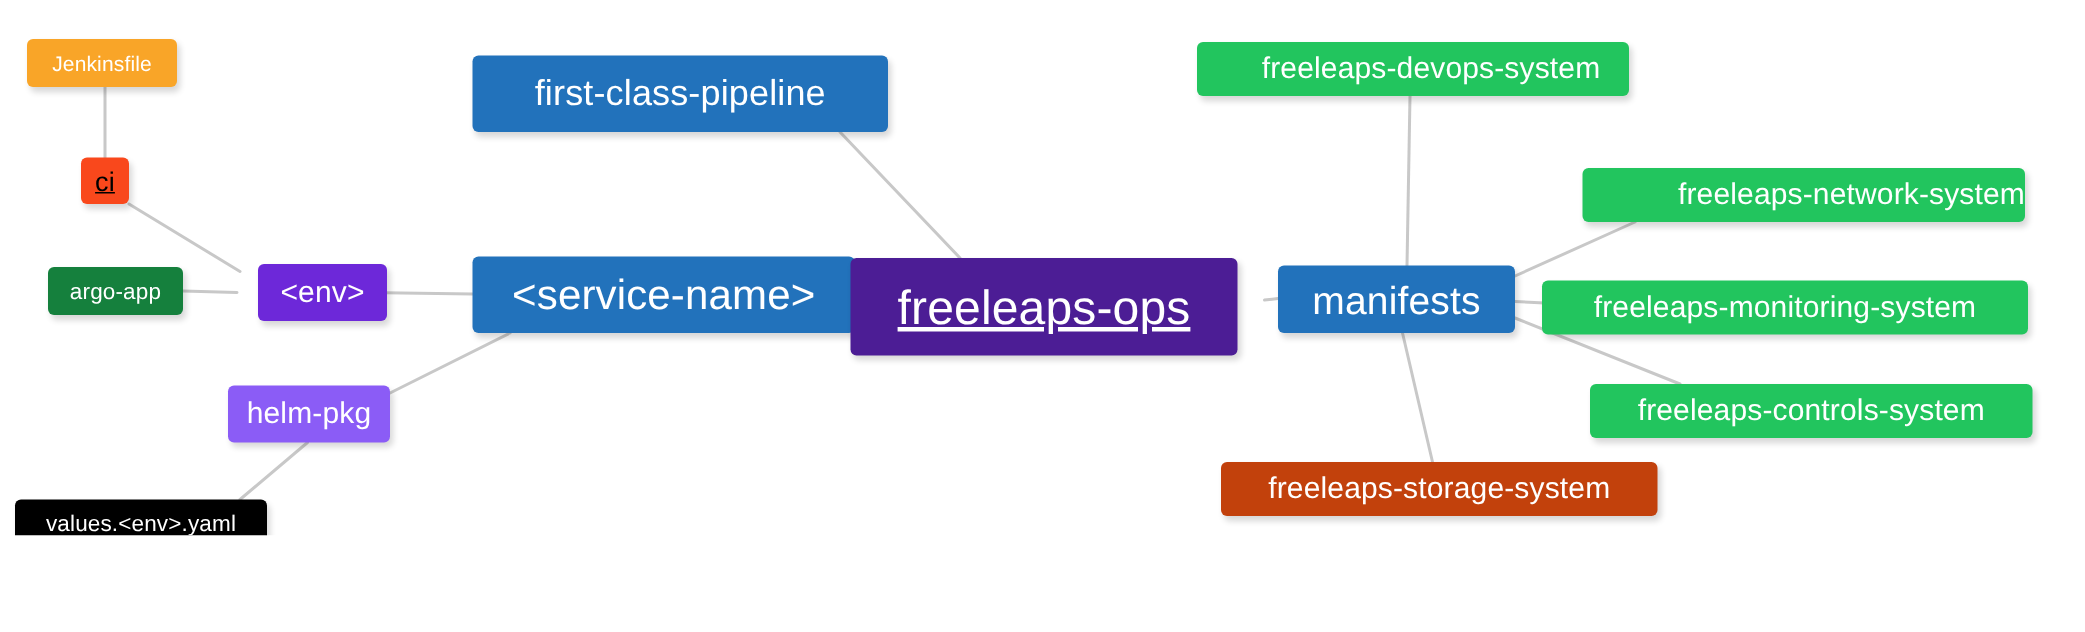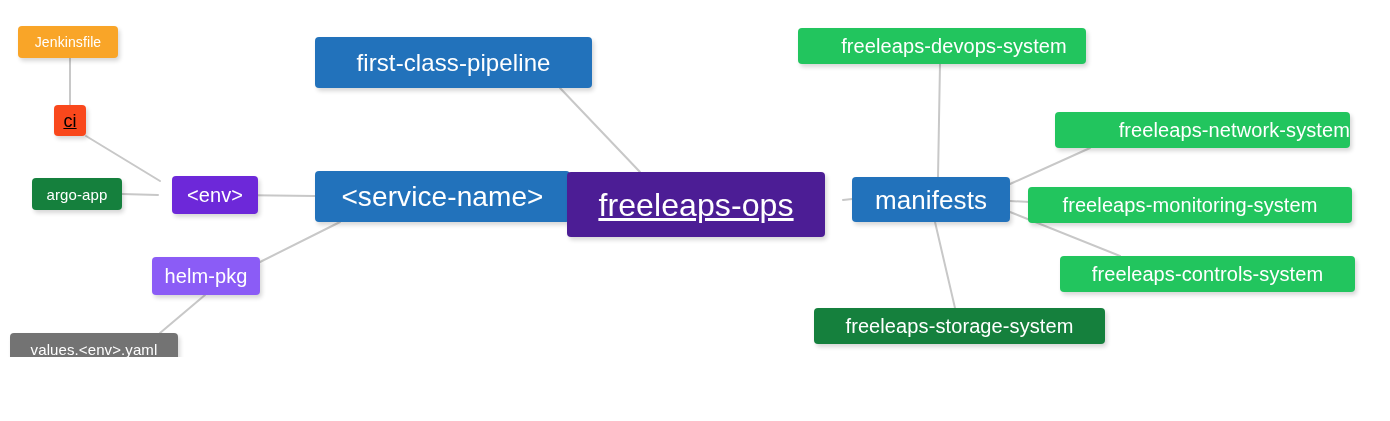--- a/index.html
+++ b/index.html
@@ -74,21 +74,21 @@
       </div>
       <div class="node" style="left: 32px; top: 178px; width: 90px; height: 32px; background: #15803d; font-size: 15px; color: rgb(255, 255, 255);">
         <span class="node-label">argo-app</span>
       </div>
       <div class="node" style="left: 158px; top: 176px; width: 86px; height: 38px; background: #6d28d9; font-size: 20px; color: rgb(255, 255, 255); margin-left: 14px;">
         <span class="node-label">&lt;env&gt;</span>
       </div>
       <div class="node" style="left: 152px; top: 257px; width: 108px; height: 38px; background: #8b5cf6; font-size: 20px; color: rgb(255, 255, 255);">
         <span class="node-label">helm-pkg</span>
       </div>
-      <div class="node" style="left: 10px; top: 333px; width: 168px; height: 32px; background: #737373; font-size: 15px; color: rgb(255, 255, 255);">
+      <div class="node" style="left: 10px; top: 333px; width: 168px; height: 32px; background: #000000; font-size: 15px; color: rgb(255, 255, 255);">
         <span class="node-label">values.&lt;env&gt;.yaml</span>
       </div>
       <div class="node" style="left: 315px; top: 37px; width: 277px; height: 51px; background: rgb(34, 114, 187); font-size: 24px; color: rgb(255, 255, 255);">
         <span class="node-label">first-class-pipeline</span>
       </div>
       <div class="node" style="left: 315px; top: 171px; width: 255px; height: 51px; background: rgb(34, 114, 187); font-size: 28px; color: rgb(255, 255, 255);">
         <span class="node-label">&lt;service-name&gt;</span>
       </div>
       <div class="node" style="left: 567px; top: 172px; width: 258px; height: 65px; background: #4c1d95; font-size: 32px; color: rgb(255, 255, 255); text-decoration: underline;">
         <span class="node-label">freeleaps-ops</span>
@@ -101,17 +101,17 @@
       </div>
       <div class="node" style="left: 1055px; top: 112px; width: 295px; height: 36px; background: rgb(34, 197, 94); font-size: 20px; color: rgb(255, 255, 255); justify-content: flex-end;">
         <span class="node-label">freeleaps-network-system</span>
       </div>
       <div class="node" style="left: 1028px; top: 187px; width: 324px; height: 36px; background: rgb(34, 197, 94); font-size: 20px; color: rgb(255, 255, 255);">
         <span class="node-label">freeleaps-monitoring-system</span>
       </div>
       <div class="node" style="left: 1060px; top: 256px; width: 295px; height: 36px; background: rgb(34, 197, 94); font-size: 20px; color: rgb(255, 255, 255);">
         <span class="node-label">freeleaps-controls-system</span>
       </div>
-      <div class="node" style="left: 814px; top: 308px; width: 291px; height: 36px; background: #15803d; font-size: 20px; color: rgb(255, 255, 255);">
+      <div class="node" style="left: 814px; top: 308px; width: 291px; height: 36px; background: #c2410c; font-size: 20px; color: rgb(255, 255, 255);">
         <span class="node-label">freeleaps-storage-system</span>
       </div>
     </div>
 </div>
 
 </body></html>

